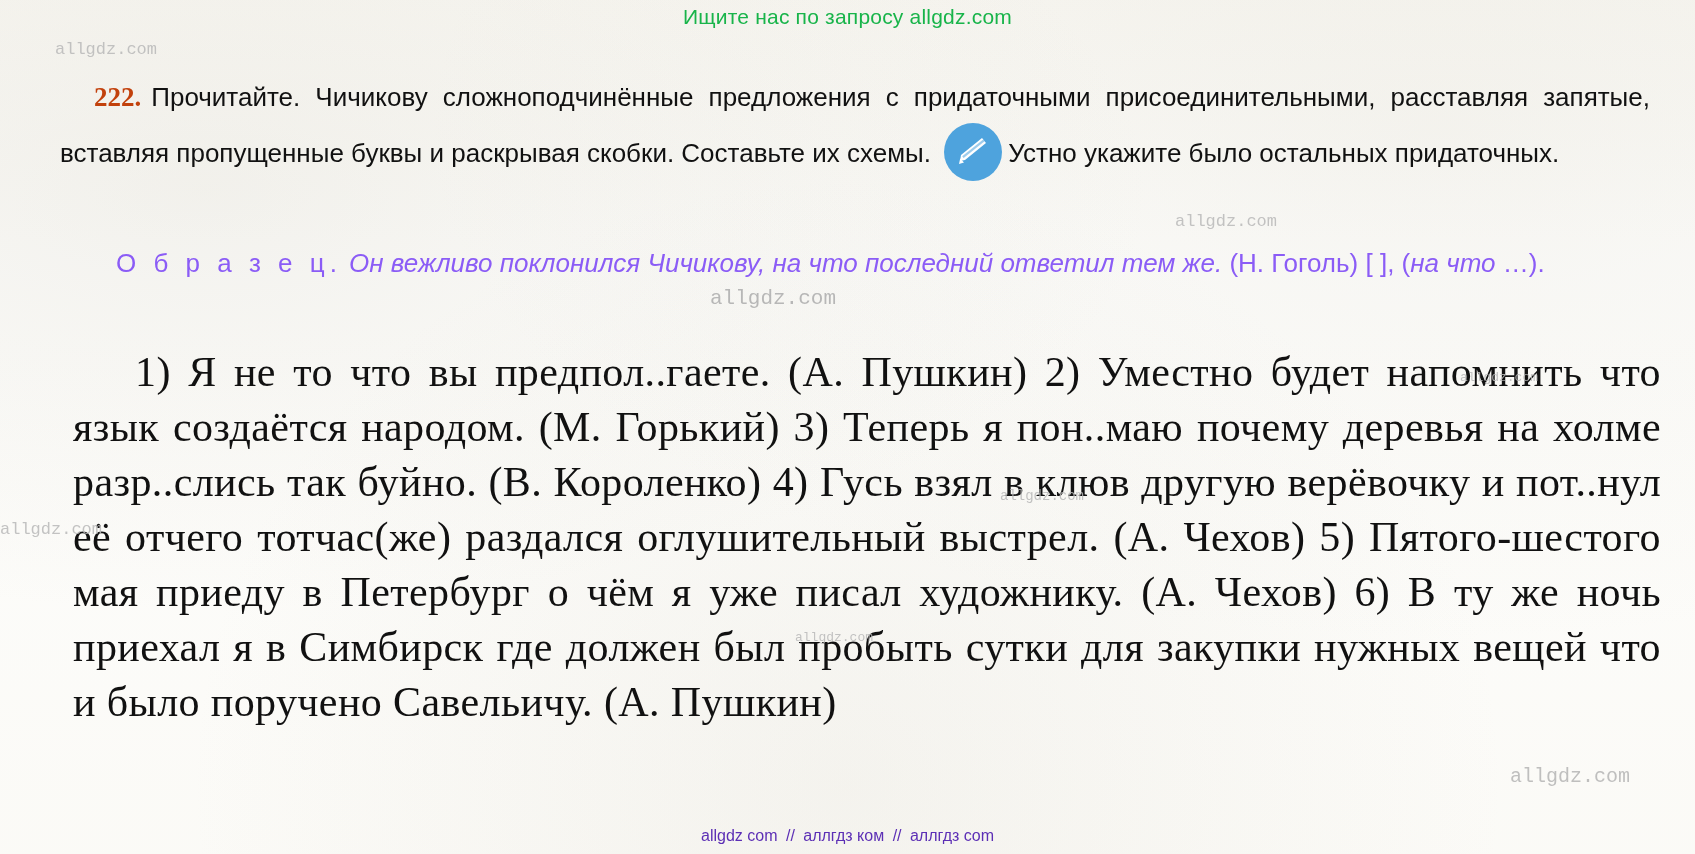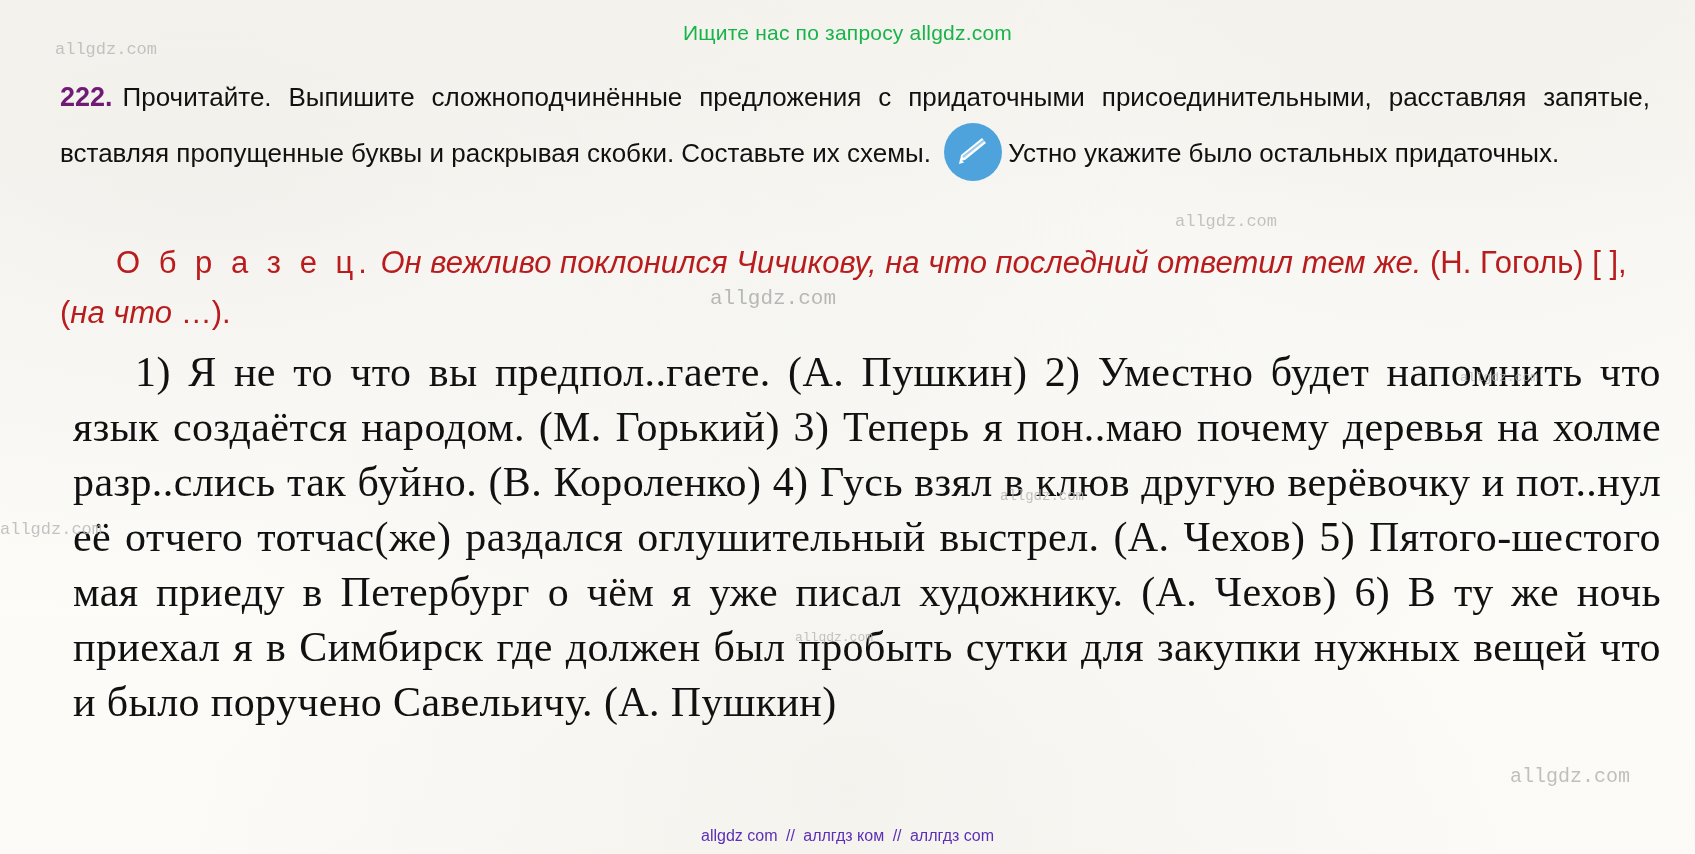--- a/index.html
+++ b/index.html
@@ -38,21 +38,21 @@
   
   .top-banner {
     position: absolute;
     top: 0;
     left: 0;
     width: 100%;
     text-align: center;
     font-family: "Liberation Sans", sans-serif;
     font-size: 21px;
     color: #18b44a;
-    padding-top: 21px;
+    padding-top: 5px;
     letter-spacing: 0.2px;
     z-index: 6;
   }
 
   
   .bottom-banner {
     position: absolute;
     bottom: 9px;
     left: 0;
     width: 100%;
@@ -100,25 +100,26 @@
     top: 72px;
     width: 1590px;
     font-family: "Liberation Sans", sans-serif;
     font-size: 26px;
     line-height: 51px;
     color: #111;
     text-align: justify;
     text-justify: inter-word;
   }
   .task-num {
-    color: #701a75;
+    color: #c2410c;
     font-weight: bold;
     font-size: 27px;
-    font-family: Liberation Sans, sans-serif;
+    font-family: Liberation Serif, serif;
     margin-right: 10px;
+    margin-left: 34px;
   }
 
   .pencil-badge {
     display: inline-block;
     width: 58px;
     height: 58px;
     border-radius: 50%;
     background: #4ea3dd;
     vertical-align: -19px;
     margin: 0 6px;
@@ -129,23 +130,23 @@
     left: 13px;
     top: 14px;
   }
 
   .sample-block {
     position: absolute;
     left: 60px;
     top: 238px;
     width: 1590px;
     font-family: "Liberation Sans", sans-serif;
-    font-size: 31px;
+    font-size: 26px;
     line-height: 50px;
-    color: #b91c1c;
+    color: #8b5cf6;
   }
   .sp-word {
     letter-spacing: 5px;
     margin-left: 56px;
   }
   .ital { font-style: italic; }
 
   .exercise-body {
     position: absolute;
     left: 73px;
@@ -173,21 +174,21 @@
   <div class="wm wm-3">allgdz.com</div>
   <div class="wm wm-4">allgdz.com</div>
   <div class="wm wm-5">allgdz.com</div>
   <div class="wm wm-6">allgdz.com</div>
   <div class="wm wm-7">allgdz.com</div>
   <div class="wm wm-8">allgdz.com</div>
 
   <div class="content">
 
     <div class="task-head">
-      <span class="task-num">222.</span><span>Прочитайте. Выпишите сложноподчинённые предложения с придаточными присоединительными, расставляя запятые, вставляя пропущенные буквы и раскрывая скобки. Составьте их схемы.</span>
+      <span class="task-num">222.</span><span>Прочитайте. Чичикову сложноподчинённые предложения с придаточными присоединительными, расставляя запятые, вставляя пропущенные буквы и раскрывая скобки. Составьте их схемы.</span>
       <span class="pencil-badge">
         <svg width="32" height="30" viewBox="0 0 32 30" xmlns="http://www.w3.org/2000/svg">
           <g fill="#ffffff">
             <polygon points="3,24 8,23 29,6 25,1 4,18"></polygon>
             <polygon points="2,27 7,25.5 3.2,21.5"></polygon>
           </g>
           <g fill="#4ea3dd" opacity="0.55">
             <polygon points="5.2,19.2 26.2,2.4 27.6,4.2 6.6,21"></polygon>
           </g>
         </svg>

